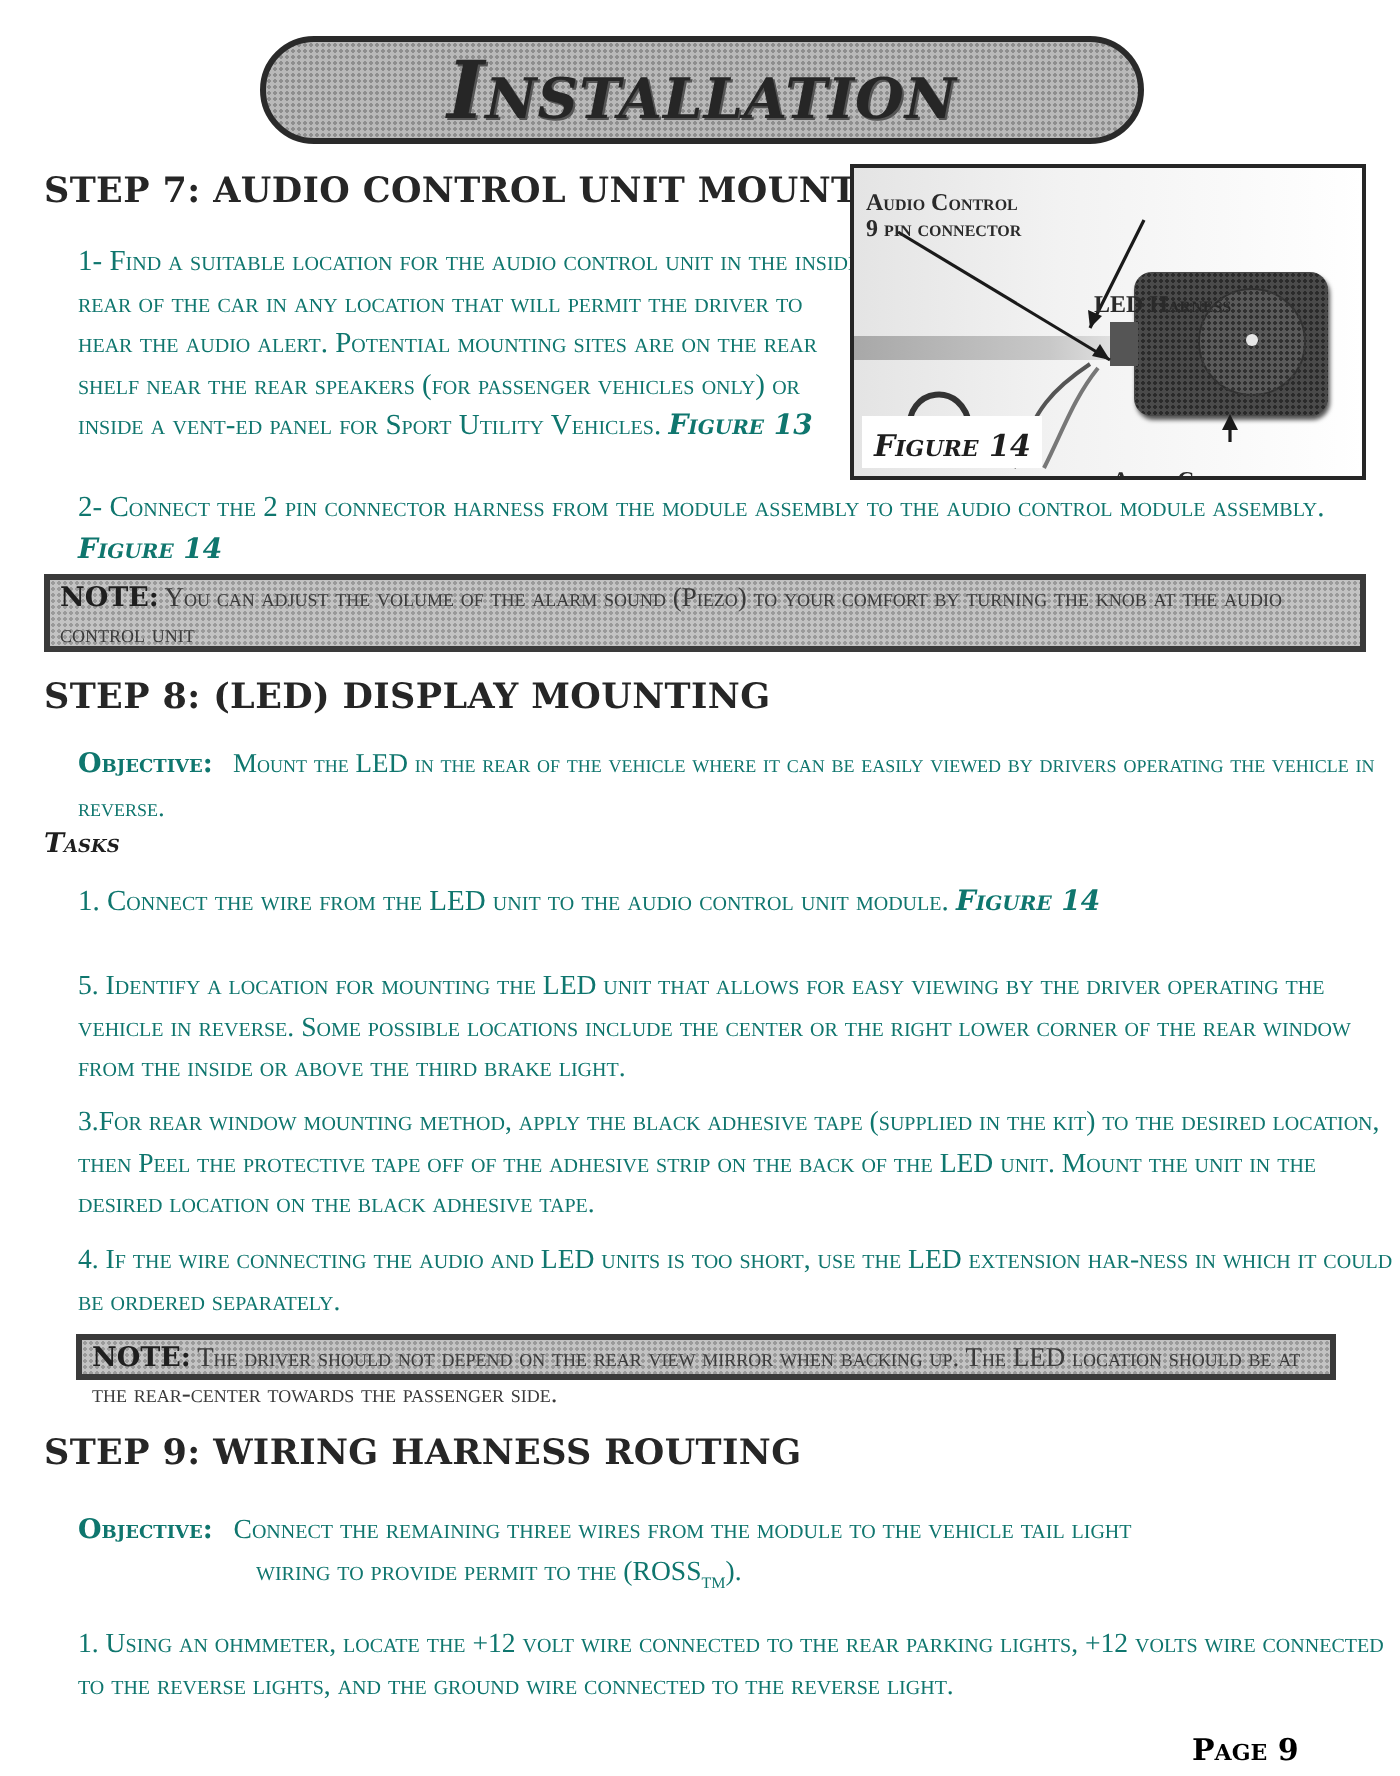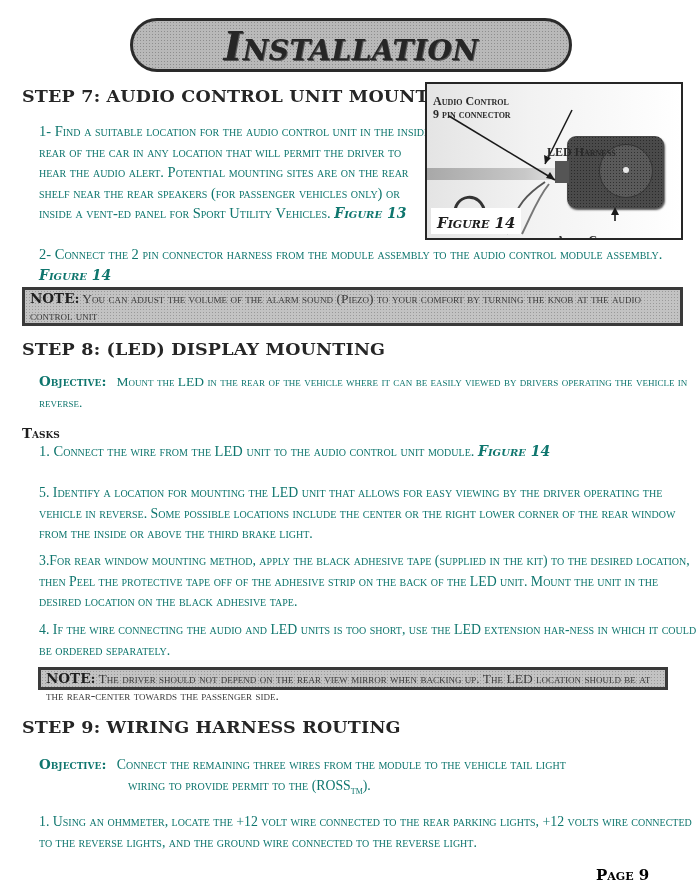--- a/index.html
+++ b/index.html
@@ -102,21 +102,21 @@
   <span>You can adjust the volume of the alarm sound (Piezo) to your comfort by turning the knob at the audio control unit</span>
 </div>
 
 <div class="abs step-heading" style="left:22px; top:339px;">STEP 8:   (LED) DISPLAY MOUNTING</div>
 
 <div class="abs body-text" style="left:22px; top:371px; width:660px; font-size:13.5px; line-height:21px;">
   <span class="lbl">Objective:</span>&nbsp;&nbsp;
   <span>Mount the LED in the rear of the vehicle where it can be easily viewed by drivers operating the vehicle in reverse.</span>
 </div>
 
-<div class="abs lbl" style="left:22px; top:425px;">Tasks</div>
+<div class="abs lbl" style="left:22px; top:414px;font-style:italic;">Tasks</div>
 
 <div class="abs body-text" style="left:22px; top:441px; width:660px;">
   <span>1. Connect the wire from the LED unit to the audio control unit module.</span>
   <span class="fig-ref">Figure 14</span>
 </div>
 
 <div class="abs body-text" style="left:22px; top:483px; width:662px; font-size:13.8px; line-height:20.5px;">5. Identify a location for mounting the LED unit that allows for easy viewing by the driver operating the vehicle in reverse.  Some possible locations include the center or the right lower corner of the rear window from the inside or above the third brake light.</div>
 
 <div class="abs body-text" style="left:22px; top:551px; width:662px; font-size:13.8px; line-height:20.5px;">3.For rear window mounting method, apply the black adhesive tape (supplied in the kit) to the desired location, then Peel the protective tape off of the adhesive strip on the back of the LED unit.  Mount the unit in the desired location on the black adhesive tape.</div>
 

